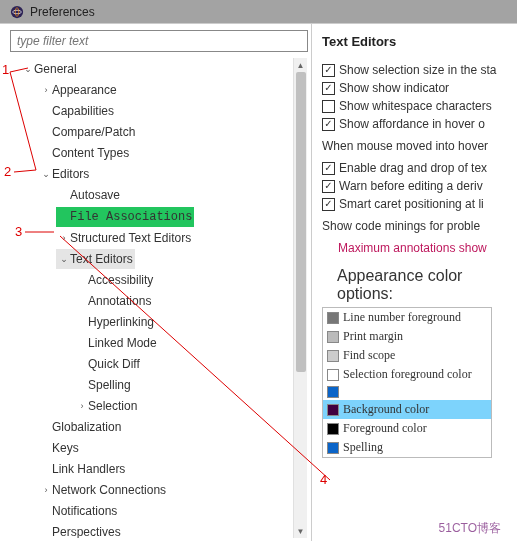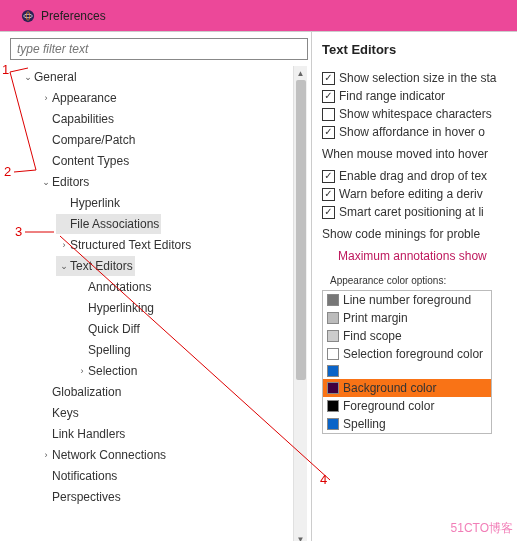--- a/index.html
+++ b/index.html
@@ -1,51 +1,51 @@
 <!DOCTYPE html>
 <html><head>
 <meta charset="utf-8">
 <style>
 * { box-sizing: border-box; margin: 0; padding: 0; }
 body { font-family: "Segoe UI", Tahoma, sans-serif; font-size: 12px; color: #333; background: #fff; width: 517px; height: 541px; overflow: hidden; position: relative; }
-.titlebar { display: flex; align-items: center; padding: 4px 21px; background: #ec4899; border-bottom: 1px solid #ccc; height: 32px; }
+.titlebar { display: flex; align-items: center; padding: 4px 10px; background: #a3a3a3; border-bottom: 1px solid #ccc; height: 24px; }
 .titlebar .logo { width: 14px; height: 14px; margin-right: 6px; }
 .titlebar .title { font-size: 12px; color: #222; }
 .main { display: flex; height: calc(100% - 24px); }
 .left { width: 312px; border-right: 1px solid #ccc; padding: 6px 4px 0 4px; position: relative; }
 .filter { width: 298px; margin-left: 6px; }
 .filter input { width: 100%; height: 22px; border: 1px solid #888; padding: 2px 6px; font-size: 12px; font-style: italic; color: #777; outline: none; }
 .tree-wrap { position: relative; margin-top: 6px; height: 480px; overflow: hidden; }
 .tree { padding-left: 10px; }
 .tree ul { list-style: none; padding-left: 18px; }
 .tree > ul { padding-left: 6px; }
 .tree li { line-height: 20px; white-space: nowrap; color: #333; }
 .tree .row { display: inline-flex; align-items: center; cursor: pointer; padding: 0 2px; }
 .tree .arrow { display: inline-block; width: 12px; text-align: center; font-size: 9px; color: #555; }
 .tree .arrow.blank { color: transparent; }
-.tree .sel { background: #e5e5e5; }
+.tree .sel { background: #22c55e; font-family: Liberation Mono, monospace; }
 .tree .sel2 { background: #e5e5e5; }
 .scrollbar { position: absolute; right: 0; top: 0; width: 14px; height: 100%; background: #f0f0f0; border-left: 1px solid #e0e0e0; }
 .scroll-arrow { height: 14px; display: flex; align-items: center; justify-content: center; font-size: 8px; color: #666; }
 .scroll-thumb { position: absolute; left: 2px; width: 10px; background: #c0c0c0; border-radius: 2px; }
 .right { flex: 1; padding: 10px 0 0 10px; overflow: hidden; }
 .right h2 { font-size: 13px; font-weight: bold; color: #222; margin-bottom: 14px; }
 .checks { display: flex; flex-direction: column; gap: 4px; }
 .check { display: flex; align-items: center; gap: 4px; font-size: 12px; color: #333; }
 .check .box { width: 13px; height: 13px; border: 1px solid #333; display: inline-flex; align-items: center; justify-content: center; font-size: 10px; line-height: 1; color: #333; background: #fff; }
 .plain { font-size: 12px; color: #333; margin: 8px 0; }
 .dim { color: #be185d; }
-.sec-label { font-size: 10px; margin: 12px 0 4px 8px; }
-.color-list { border: 1px solid #bbb; width: 170px; }
+.sec-label { font-size: 16px; margin: 12px 0 4px 15px; }
+.color-list { border: 1px solid #bbb; width: 170px; font-family: Liberation Serif, serif; }
 .color-row { display: flex; align-items: center; gap: 4px; padding: 2px 4px; font-size: 12px; }
-.color-row.sel { background: #f97316; }
+.color-row.sel { background: #7dd3fc; }
 .swatch { width: 12px; height: 12px; border: 1px solid #888; }
 .annot { position: absolute; color: #d00; font-size: 13px; font-weight: normal; z-index: 50; }
 .annot-svg { position: absolute; top: 0; left: 0; pointer-events: none; z-index: 40; }
-.watermark { position: absolute; right: 4px; bottom: 4px; color: #ec4899; font-size: 12px; opacity: 0.7; z-index: 60; margin-left: 40px; }
+.watermark { position: absolute; right: 16px; bottom: 4px; color: #701a75; font-size: 12px; opacity: 0.7; z-index: 60; margin-left: 40px; }
 </style>
 </head>
 <body>
 
 <div class="titlebar">
   <svg class="logo" viewBox="0 0 16 16">
       <circle cx="8" cy="8" r="7" fill="#2c2255"></circle>
       <ellipse cx="8" cy="8" rx="5" ry="2" fill="none" stroke="#fff" stroke-width="0.8"></ellipse>
       <ellipse cx="8" cy="8" rx="2" ry="5" fill="none" stroke="#f7941e" stroke-width="0.8"></ellipse>
     </svg>
@@ -84,43 +84,51 @@
                     <span>Content Types</span>
                   </span></li>
               <li>
                 <span class="row">
                     <span class="arrow">⌄</span>
                     <span>Editors</span>
                   </span>
                 <ul>
                   <li><span class="row">
                         <span class="arrow blank">·</span>
-                        <span>Hyperlink</span>
+                        <span>Autosave</span>
                       </span></li>
                   <li><span class="row sel">
                         <span class="arrow blank">·</span>
                         <span>File Associations</span>
                       </span></li>
                   <li><span class="row">
                         <span class="arrow">›</span>
                         <span>Structured Text Editors</span>
                       </span></li>
                   <li>
                     <span class="row sel2">
                         <span class="arrow">⌄</span>
                         <span>Text Editors</span>
                       </span>
                     <ul>
                       <li><span class="row">
                             <span class="arrow blank">·</span>
+                            <span>Accessibility</span>
+                          </span></li>
+                      <li><span class="row">
+                            <span class="arrow blank">·</span>
                             <span>Annotations</span>
                           </span></li>
                       <li><span class="row">
                             <span class="arrow blank">·</span>
                             <span>Hyperlinking</span>
+                          </span></li>
+                      <li><span class="row">
+                            <span class="arrow blank">·</span>
+                            <span>Linked Mode</span>
                           </span></li>
                       <li><span class="row">
                             <span class="arrow blank">·</span>
                             <span>Quick Diff</span>
                           </span></li>
                       <li><span class="row">
                             <span class="arrow blank">·</span>
                             <span>Spelling</span>
                           </span></li>
                       <li><span class="row">
@@ -170,21 +178,21 @@
 
   <div class="right">
     <h2>Text Editors</h2>
     <div class="checks">
       <label class="check">
           <span class="box">✓</span>
           <span>Show selection size in the sta</span>
         </label>
       <label class="check">
           <span class="box">✓</span>
-          <span>Find range indicator</span>
+          <span>Show show indicator</span>
         </label>
       <label class="check">
           <span class="box"></span>
           <span>Show whitespace characters</span>
         </label>
       <label class="check">
           <span class="box">✓</span>
           <span>Show affordance in hover o</span>
         </label>
     </div>

